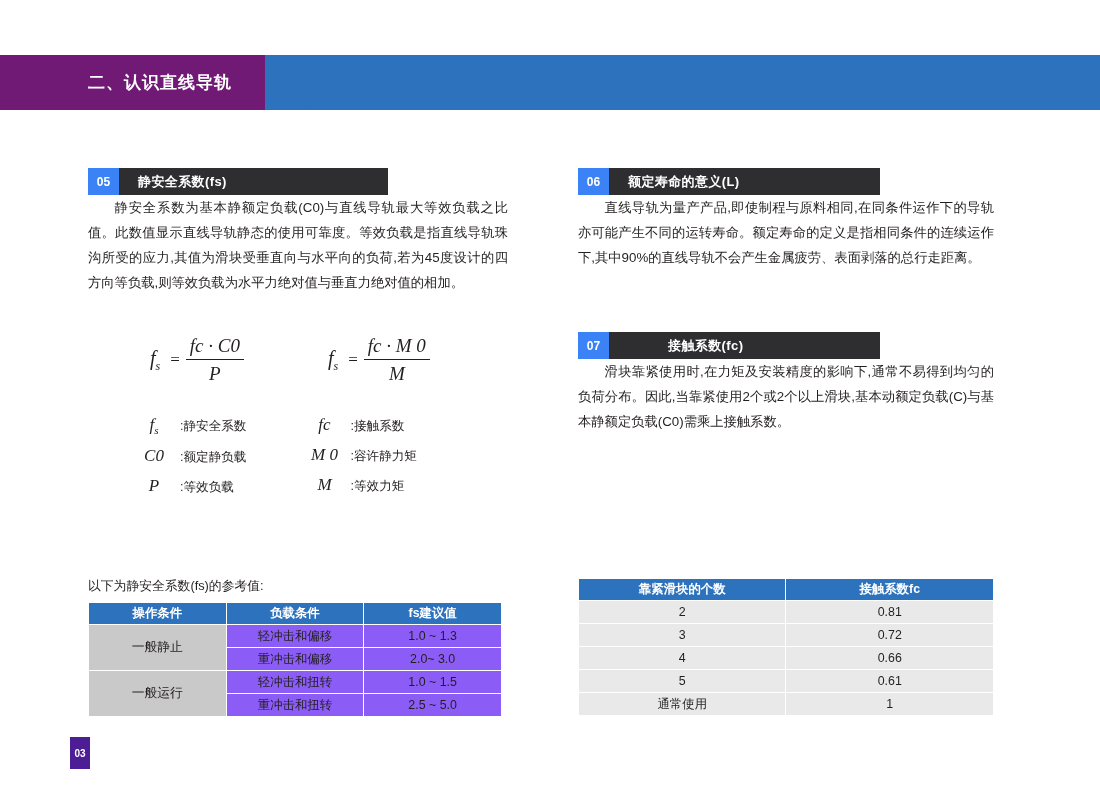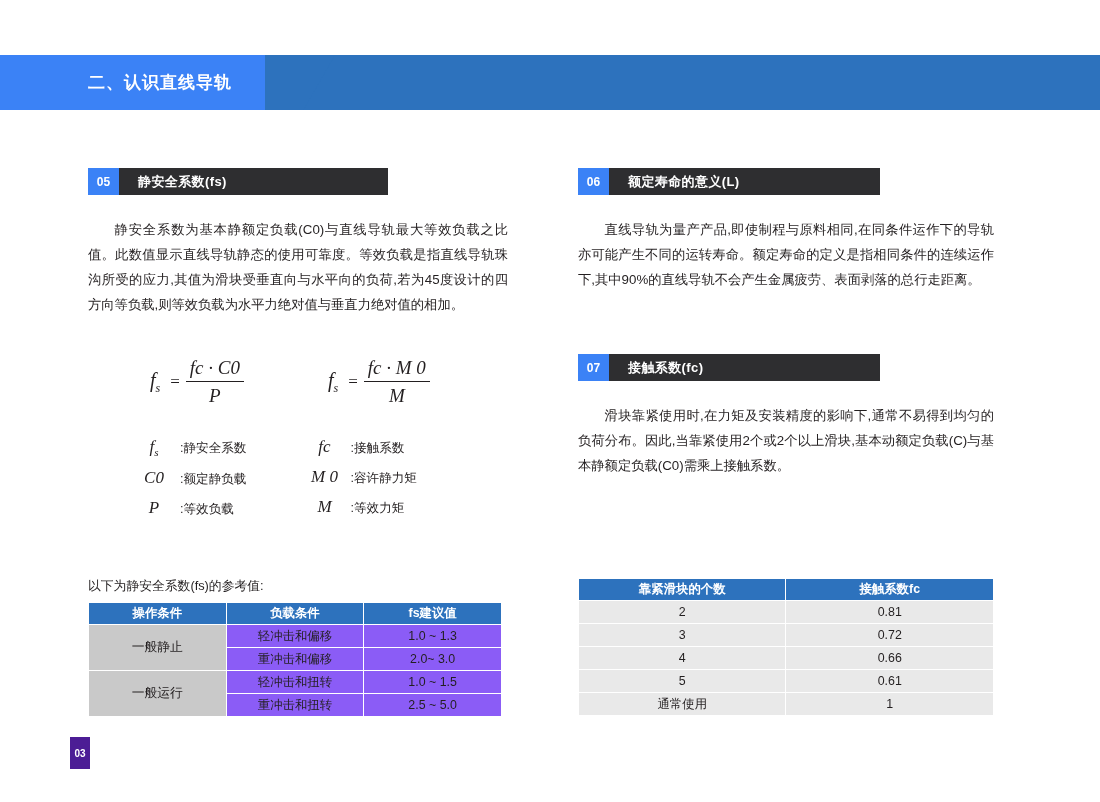--- a/index.html
+++ b/index.html
@@ -12,21 +12,21 @@
     color: #231f20;
     position: relative;
     overflow: hidden;
   }
 
   
   .header {
     position: absolute;
     left: 0; top: 55px;
     width: 1100px; height: 55px;
-    background: #3b82f6;
+    background: #701a75;
   }
   .header-ribbon {
     position: absolute;
     left: 265px; top: 0;
     width: 70px; height: 55px;
     background: #2d72bd;
     clip-path: polygon(0 0, 100% 0, 55% 100%, 0% 100%);
   }
   .header-ribbon-fill {
     position: absolute;
@@ -113,21 +113,20 @@
     letter-spacing: 0.4px;
   }
 
   
   .para {
     font-size: 13.3px;
     line-height: 25px;
     color: #231f20;
     text-align: justify;
     text-indent: 2em;
-    margin-top: 22px;
   }
 
   
   .formula-row {
     margin-top: 40px;
     display: flex;
     justify-content: flex-start;
     padding-left: 62px;
     gap: 84px;
     font-family: "Liberation Serif", serif;
@@ -339,21 +338,21 @@
 
 <div class="col-right">
 
   <div class="sec-bar wide">
     <div class="sec-num">06</div>
     <div class="sec-title">额定寿命的意义(L)</div>
   </div>
 
   <div class="para">直线导轨为量产产品,即使制程与原料相同,在同条件运作下的导轨亦可能产生不同的运转寿命。额定寿命的定义是指相同条件的连续运作下,其中90%的直线导轨不会产生金属疲劳、表面剥落的总行走距离。</div>
 
-  <div class="sec-bar wide" style="margin-top:62px;">
+  <div class="sec-bar wide" style="margin-top:62px;gap:40px;">
     <div class="sec-num">07</div>
     <div class="sec-title">接触系数(fc)</div>
   </div>
 
   <div class="para">滑块靠紧使用时,在力矩及安装精度的影响下,通常不易得到均匀的负荷分布。因此,当靠紧使用2个或2个以上滑块,基本动额定负载(C)与基本静额定负载(C0)需乘上接触系数。</div>
 </div>
 
 <div class="table-caption">以下为静安全系数(fs)的参考值:</div>
 
 <table class="tbl-left">

